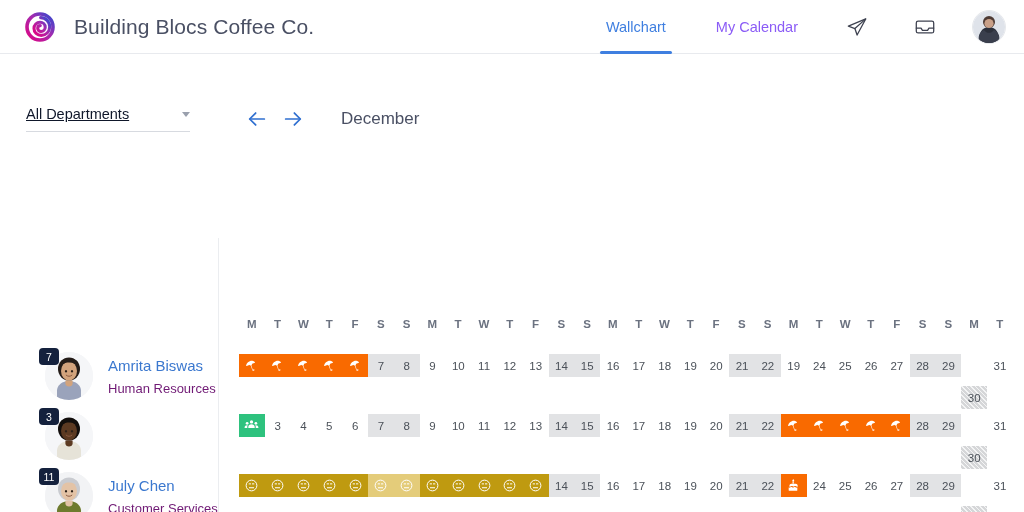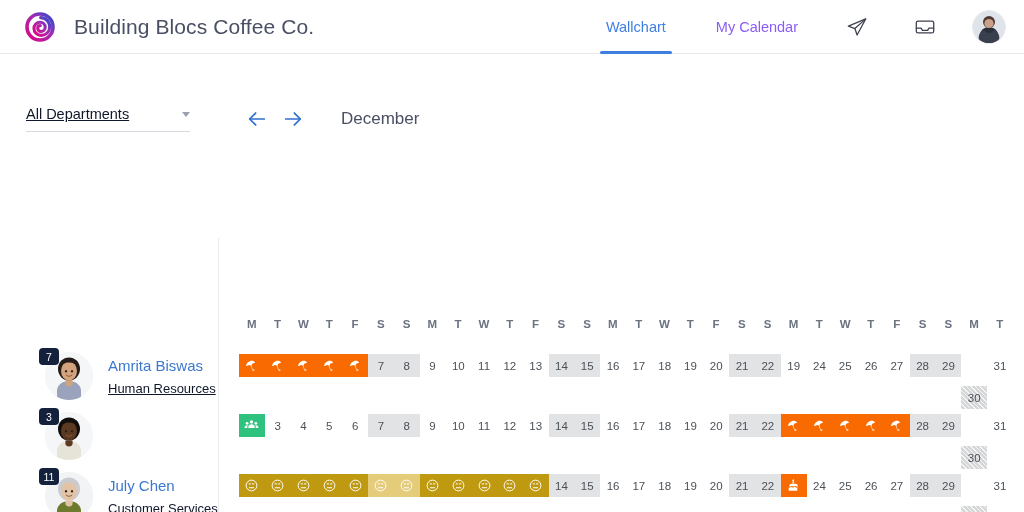--- a/index.html
+++ b/index.html
@@ -94,21 +94,21 @@
     background:#f3f4f6;
   }
   .emp-badge{
     position:absolute;left:-6px;top:-4px;min-width:20px;height:17px;
     background:#14213d;color:#fff;border-radius:4px;font-size:10.5px;
     display:flex;align-items:center;justify-content:center;
     padding:0 4px;box-sizing:border-box;z-index:3;font-weight:400;
   }
   .emp-text{margin-left:15px;display:flex;flex-direction:column;gap:7px;}
   .emp-name{font-size:15px;color:#3b78cf;cursor:pointer;white-space:nowrap;}
-  .emp-dept{font-size:13px;color:#0f172a;white-space:nowrap;text-decoration:underline;}
+  .emp-dept{font-size:13px;color:#701a75;white-space:nowrap;}
   .cells{
     position:absolute;left:239px;top:8px;display:flex;height:44px;
   }
   .cell{
     width:25.8px;height:23px;display:flex;align-items:center;
     justify-content:center;font-size:11.5px;color:#4b5159;
     position:relative;box-sizing:border-box;
   }
   .cell.weekend{background:#e2e3e5;}
   .cell.hol{

